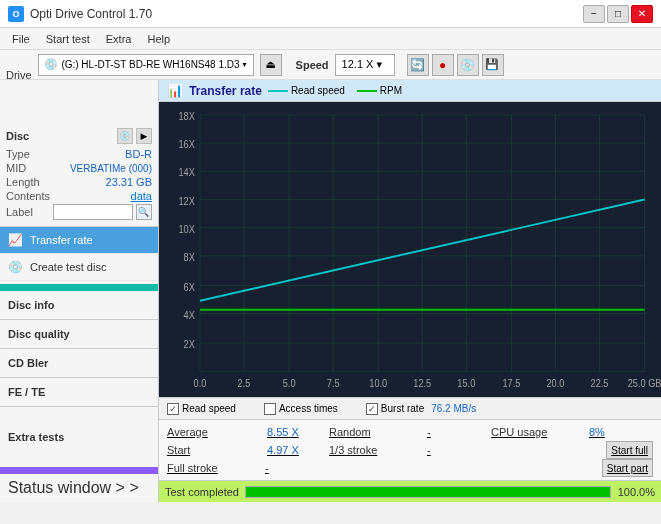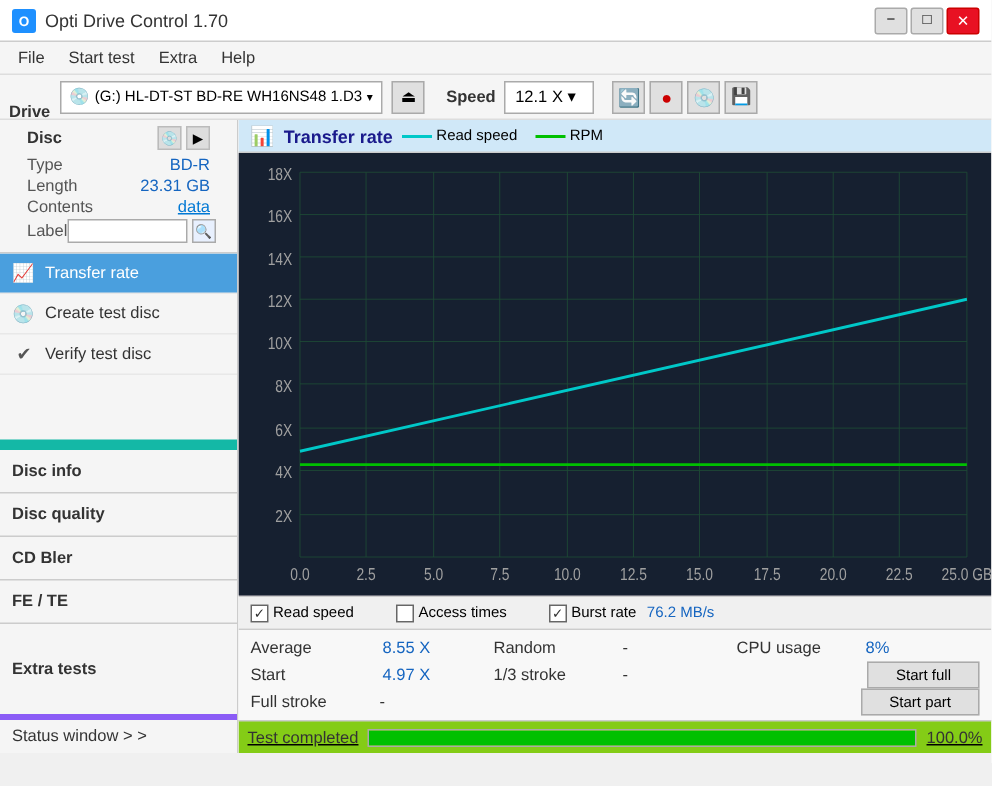--- a/index.html
+++ b/index.html
@@ -13,38 +13,38 @@
     .title-bar-controls { display: flex; gap: 2px; }
     .title-btn { width: 22px; height: 18px; border: 1px solid #aaa; background: #e0e0e0; cursor: pointer; display: flex; align-items: center; justify-content: center; font-size: 10px; border-radius: 2px; }
     .title-btn.close { background: #e81123; color: white; border-color: #c00; }
     
     
     .menu-bar { background: #f5f5f5; display: flex; align-items: center; gap: 0; padding: 0 4px; height: 22px; border-bottom: 1px solid #ddd; }
     .menu-item { padding: 2px 8px; font-size: 11px; cursor: pointer; color: #333; }
     
     
     .drive-bar { background: #f5f5f5; display: flex; align-items: center; padding: 3px 6px; height: 30px; border-bottom: 1px solid #ddd; gap: 6px; }
-    .drive-label { font-size: 11px; font-weight: bold; color: #333; margin-top: 20px; }
+    .drive-label { font-size: 11px; font-weight: normal; color: #333; margin-top: 20px; }
     .drive-select { display: flex; align-items: center; gap: 3px; background: white; border: 1px solid #aaa; padding: 2px 6px; min-width: 200px; font-size: 11px; height: 22px; }
     .drive-select-arrow { font-size: 8px; }
     .eject-btn { width: 22px; height: 22px; background: #e0e0e0; border: 1px solid #aaa; display: flex; align-items: center; justify-content: center; cursor: pointer; }
     .speed-label { font-size: 11px; font-weight: bold; color: #333; margin-left: 8px; text-align: right; }
     .speed-select { background: white; border: 1px solid #aaa; padding: 2px 6px; font-size: 11px; height: 22px; min-width: 60px; display: flex; align-items: center; gap: 2px; }
     .drive-toolbar-btns { display: flex; gap: 3px; margin-left: 6px; }
     .drive-toolbar-btn { width: 22px; height: 22px; background: #e0e0e0; border: 1px solid #aaa; display: flex; align-items: center; justify-content: center; cursor: pointer; font-size: 12px; }
     .save-btn { width: 22px; height: 22px; background: #e0e0e0; border: 1px solid #aaa; display: flex; align-items: center; justify-content: center; cursor: pointer; }
     
     
     .main-layout { display: flex; height: calc(524px - 28px - 22px - 30px - 22px); }
     
     
     .sidebar { width: 159px; background: #f5f5f5; border-right: 1px solid #ccc; display: flex; flex-direction: column; flex-shrink: 0; }
     
     
-    .disc-panel { background: #f5f5f5; padding: 4px 18px; border-bottom: 1px solid #ccc; }
+    .disc-panel { background: #f5f5f5; padding: 4px 6px; border-bottom: 1px solid #ccc; margin-top: 44px; }
     .disc-panel-header { display: flex; align-items: center; justify-content: space-between; margin-bottom: 4px; }
     .disc-title { font-size: 11px; font-weight: bold; color: #333; }
     .disc-icons { display: flex; gap: 3px; }
     .disc-icon { width: 16px; height: 16px; background: #ddd; border: 1px solid #bbb; display: flex; align-items: center; justify-content: center; font-size: 9px; cursor: pointer; }
     .disc-row { display: flex; justify-content: space-between; align-items: center; margin-bottom: 2px; }
     .disc-row-label { font-size: 11px; color: #555; }
     .disc-row-value { font-size: 11px; color: #1565c0; font-weight: 500; }
     .disc-row-value.data-link { color: #0078d4; text-decoration: underline; cursor: pointer; }
     .label-row { display: flex; align-items: center; gap: 3px; }
     .label-input { width: 80px; height: 16px; border: 1px solid #aaa; background: white; font-size: 10px; }
@@ -60,21 +60,21 @@
     
     
     .drive-info-section { border-top: 1px solid #ccc; padding: 4px 8px; }
     .drive-info-label { font-size: 11px; font-weight: bold; color: #333; padding: 4px 0; cursor: pointer; }
     
     
     .fete-section { border-top: 1px solid #ccc; padding: 4px 8px; }
     .fete-label { font-size: 11px; font-weight: bold; color: #333; padding: 4px 0; cursor: pointer; }
     
     
-    .status-window-btn { border-top: 4px solid #8b5cf6; padding: 5px 8px; cursor: pointer; font-size: 11px; color: #333; display: flex; align-items: center; justify-content: space-between; }
+    .status-window-btn { border-top: 7px solid #8b5cf6; padding: 5px 8px; cursor: pointer; font-size: 16px; color: #333; display: flex; align-items: center; justify-content: space-between; }
     
     
     .content-area { flex: 1; display: flex; flex-direction: column; background: white; overflow: hidden; }
     
     
     .chart-header { background: #d0e8f8; padding: 3px 8px; display: flex; align-items: center; gap: 6px; border-bottom: 1px solid #ccc; height: 22px; }
     .chart-title { font-size: 12px; font-weight: bold; color: #1a1a8c; }
     .chart-legend { display: flex; align-items: center; gap: 12px; font-size: 10px; }
     .legend-item { display: flex; align-items: center; gap: 3px; }
     
@@ -83,31 +83,31 @@
     
     
     .stats-bar { background: #f0f0f0; border-top: 1px solid #ccc; padding: 2px 8px; display: flex; align-items: center; gap: 4px; height: 22px; }
     .stats-check { display: flex; align-items: center; gap: 3px; font-size: 10px; }
     .checkbox { width: 12px; height: 12px; border: 1px solid #666; background: white; display: inline-flex; align-items: center; justify-content: center; }
     .checkbox.checked::after { content: '✓'; font-size: 9px; color: #333; }
     
     
     .data-rows { background: #f8f8f8; border-top: 1px solid #ccc; padding: 3px 8px; }
     .data-row { display: flex; align-items: center; height: 18px; }
-    .data-col { display: flex; align-items: flex-start; gap: 6px; flex: 1; }
+    .data-col { display: flex; align-items: flex-start; gap: 18px; flex: 1; text-decoration: underline; }
     .data-label { font-size: 11px; color: #333; min-width: 50px; }
     .data-value { font-size: 11px; color: #1565c0; font-weight: 500; min-width: 40px; padding-left: 32px; }
     .data-label2 { font-size: 11px; color: #333; min-width: 80px; }
     .data-value2 { font-size: 11px; color: #333; min-width: 20px; }
     .data-label3 { font-size: 11px; color: #333; min-width: 80px; }
     .data-value3 { font-size: 11px; color: #1565c0; }
-    .start-btn { background: #e0e0e0; border: 1px solid #aaa; font-size: 10px; padding: 1px 18px; cursor: pointer; height: 18px; margin-left: auto; }
-    
-    
-    .progress-bar-container { background: #84cc16; border-top: 1px solid #ccc; padding: 3px 6px; height: 22px; display: flex; align-items: center; gap: 6px; text-decoration: underline; }
+    .start-btn { background: #e0e0e0; border: 1px solid #aaa; font-size: 10px; padding: 1px 4px; cursor: pointer; height: 18px; margin-left: auto; }
+    
+    
+    .progress-bar-container { background: #bef264; border-top: 1px solid #ccc; padding: 3px 6px; height: 22px; display: flex; align-items: center; gap: 6px; }
     .progress-label { font-size: 11px; color: #333; }
     .progress-bar { flex: 1; height: 12px; background: #e0e0e0; border: 1px solid #aaa; overflow: hidden; }
     .progress-fill { height: 100%; background: #00c000; }
     .progress-pct { font-size: 11px; color: #333; min-width: 38px; text-align: right; }
     
     
     svg.chart-svg { width: 100%; height: 100%; }
   </style>
 </head>
 <body>
@@ -159,20 +159,24 @@
       <div class="disc-panel-header">
         <span class="disc-title">Disc</span>
         <div class="disc-icons">
           <div class="disc-icon">💿</div>
           <div class="disc-icon">▶</div>
         </div>
       </div>
       <div class="disc-row">
         <span class="disc-row-label">Type</span>
         <span class="disc-row-value">BD-R</span>
+      </div>
+      <div class="disc-row">
+        <span class="disc-row-label">MID</span>
+        <span class="disc-row-value" style="font-size:10px;">VERBATIMe (000)</span>
       </div>
       <div class="disc-row">
         <span class="disc-row-label">Length</span>
         <span class="disc-row-value">23.31 GB</span>
       </div>
       <div class="disc-row">
         <span class="disc-row-label">Contents</span>
         <span class="disc-row-value data-link">data</span>
       </div>
       <div class="disc-row">

